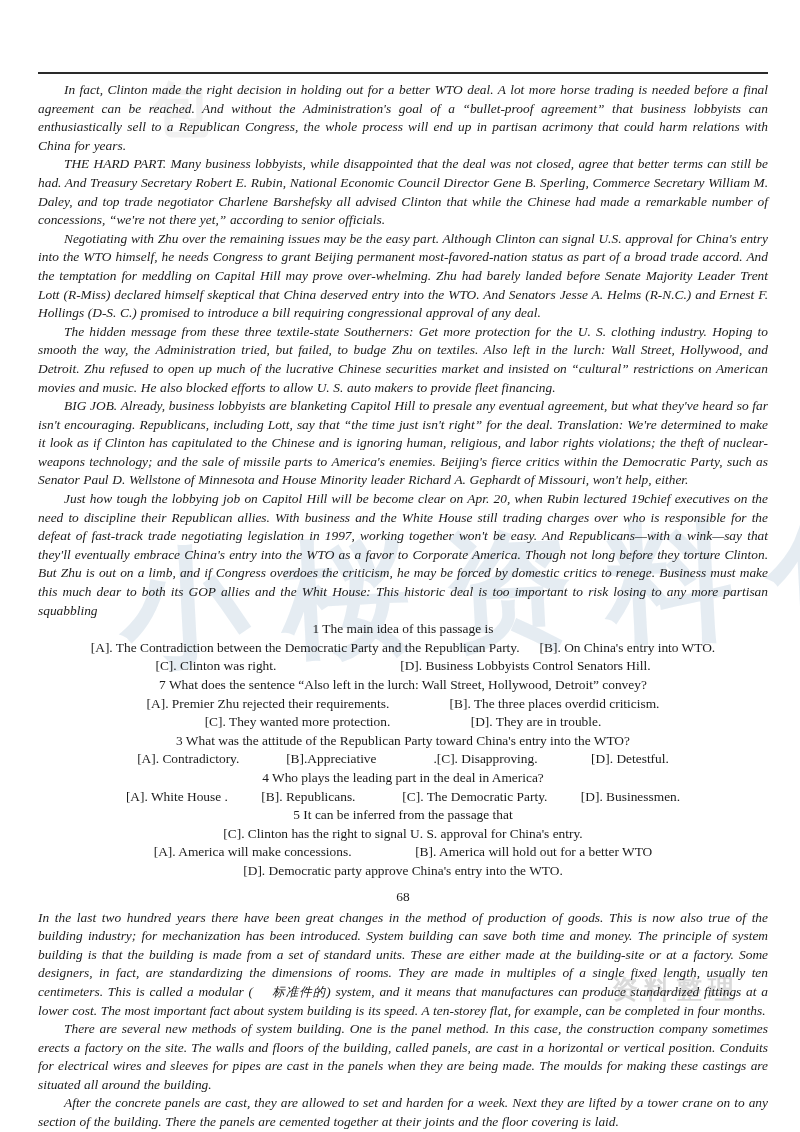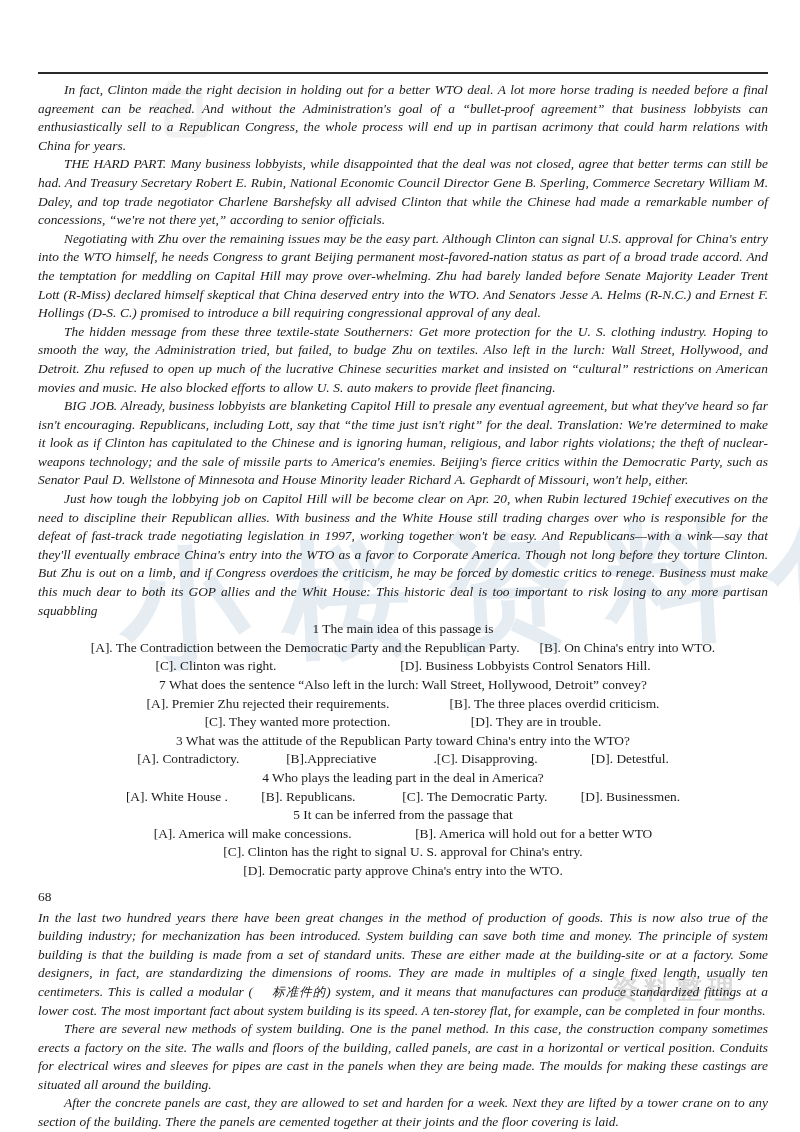--- a/index.html
+++ b/index.html
@@ -93,21 +93,21 @@
     font-size: 13.4px;
     line-height: 19px;
   }
   .answer-line .cn {
     font-family: "DejaVu Sans", sans-serif;
     font-size: 13px;
   }
 
   .page-number {
     margin: 7px 0 3px 0;
-    text-align: left;
+    text-align: center;
     font-size: 13.4px;
     line-height: 18px;
   }
 
   .cn-inline {
     font-family: "DejaVu Sans", sans-serif;
     font-size: 12.4px;
     margin-left: 18px;
   }
 </style>
@@ -152,22 +152,22 @@
       <p class="q-line">[A]. Contradictory.              [B].Appreciative                 .[C]. Disapproving.                [D]. Detestful.</p>
     </div>
 
     <div>
       <p class="q-line">4 Who plays the leading part in the deal in America?</p>
       <p class="q-line">[A]. White House .          [B]. Republicans.              [C]. The Democratic Party.          [D]. Businessmen.</p>
     </div>
 
     <div>
       <p class="q-line">5 It can be inferred from the passage that</p>
+      <p class="q-line">[C]. Clinton has the right to signal U. S. approval for China's entry.</p>
       <p class="q-line">[A]. America will make concessions.                   [B]. America will hold out for a better WTO</p>
-      <p class="q-line">[C]. Clinton has the right to signal U. S. approval for China's entry.</p>
       <p class="q-line">[D]. Democratic party approve China's entry into the WTO.</p>
     </div>
 
   </div>
 
 
   <p class="page-number">68</p>
 
   <div>
     <p class="para noindent"><span>In the last two hundred years there have been great changes in the method of production of goods. This is now also true of the building industry; for mechanization has been introduced. System building can save both time and money. The principle of system building is that the building is made from a set of standard units. These are either made at the building-site or at a factory. Some designers, in fact, are standardizing the dimensions of rooms. They are made in multiples of a single fixed length, usually ten centimeters. This is called a modular (</span><span class="cn-inline">标准件的</span><span>) system, and it means that manufactures can produce standardized fittings at a lower cost. The most important fact about system building is its speed. A ten-storey flat, for example, can be completed in four months.</span></p>

